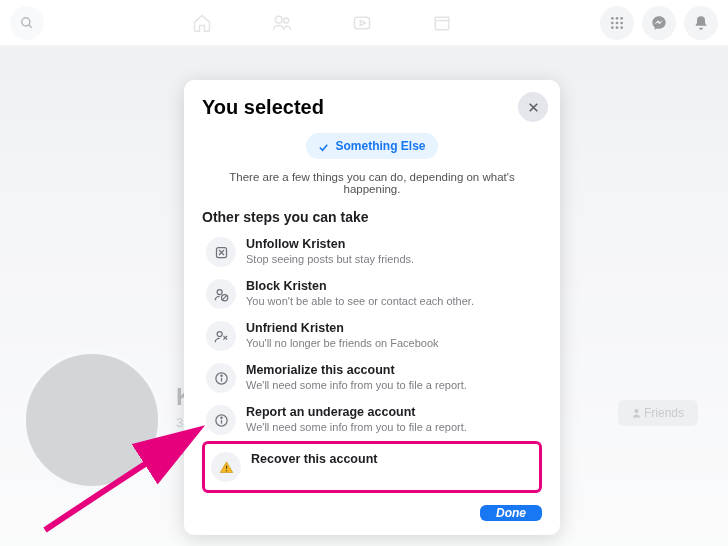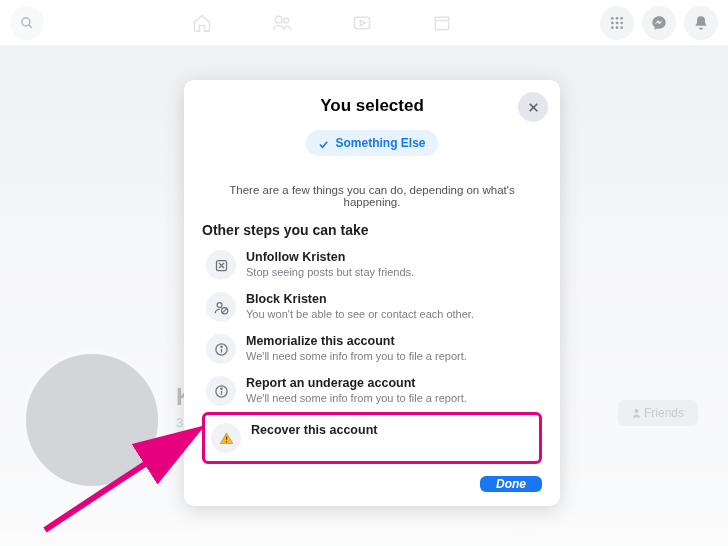--- a/index.html
+++ b/index.html
@@ -99,23 +99,23 @@
     z-index: 10;
     left: 184px;
     top: 80px;
     width: 376px;
     background: #fff;
     border-radius: 10px;
     box-shadow: 0 4px 20px rgba(0,0,0,0.15);
     padding: 16px 18px 14px;
   }
   .modal-title {
-    text-align: center;
+    text-align: left;
     font-weight: 700;
-    font-size: 17px;
+    font-size: 20px;
     color: #050505;
   }
   .close-btn {
     position: absolute;
     right: 12px; top: 12px;
     width: 30px; height: 30px;
     border-radius: 50%;
     background: #e4e6eb;
     display:flex; align-items:center; justify-content:center;
     color:#5c5f64;
@@ -129,21 +129,21 @@
     font-weight:600;
     font-size:12px;
     padding:6px 12px;
     border-radius:14px;
     display:flex; align-items:flex-end; gap:6px;
   }
   .leadin {
     text-align:center;
     font-size:11.5px;
     color:#505255;
-    margin-top:28px;
+    margin-top:12px;
   }
   .section-head {
     font-weight:700;
     font-size:14px;
     margin-top:14px;
   }
   .steps { margin-top:6px; }
   .step {
     display:flex;
     gap:10px;
@@ -319,20 +319,34 @@
             <circle cx="17" cy="17" r="5"></circle>
             <line x1="13" y1="21" x2="21" y2="13"></line>
           </svg>
       </div>
       <div>
         <div class="step-title">Block Kristen</div>
         <div class="step-sub">You won't be able to see or contact each other.</div>
       </div>
     </div>
 
+    <div class="step">
+      <div class="step-icon">
+        <svg width="15" height="15" viewBox="0 0 24 24" fill="none" stroke="#6f7276" stroke-width="2">
+            <circle cx="9" cy="8" r="4"></circle>
+            <path d="M2 21c0-4 4-6 7-6"></path>
+            <line x1="15" y1="11" x2="21" y2="17"></line>
+            <line x1="21" y1="11" x2="15" y2="17"></line>
+          </svg>
+      </div>
+      <div>
+        <div class="step-title">Unfriend Kristen</div>
+        <div class="step-sub">You'll no longer be friends on Facebook</div>
+      </div>
+    </div>
 
     <div class="step">
       <div class="step-icon">
         <svg width="15" height="15" viewBox="0 0 24 24" fill="none" stroke="#6f7276" stroke-width="2">
             <circle cx="12" cy="12" r="9"></circle>
             <line x1="12" y1="11" x2="12" y2="17"></line>
             <circle cx="12" cy="7.5" r="1" fill="#6f7276"></circle>
           </svg>
       </div>
       <div>

